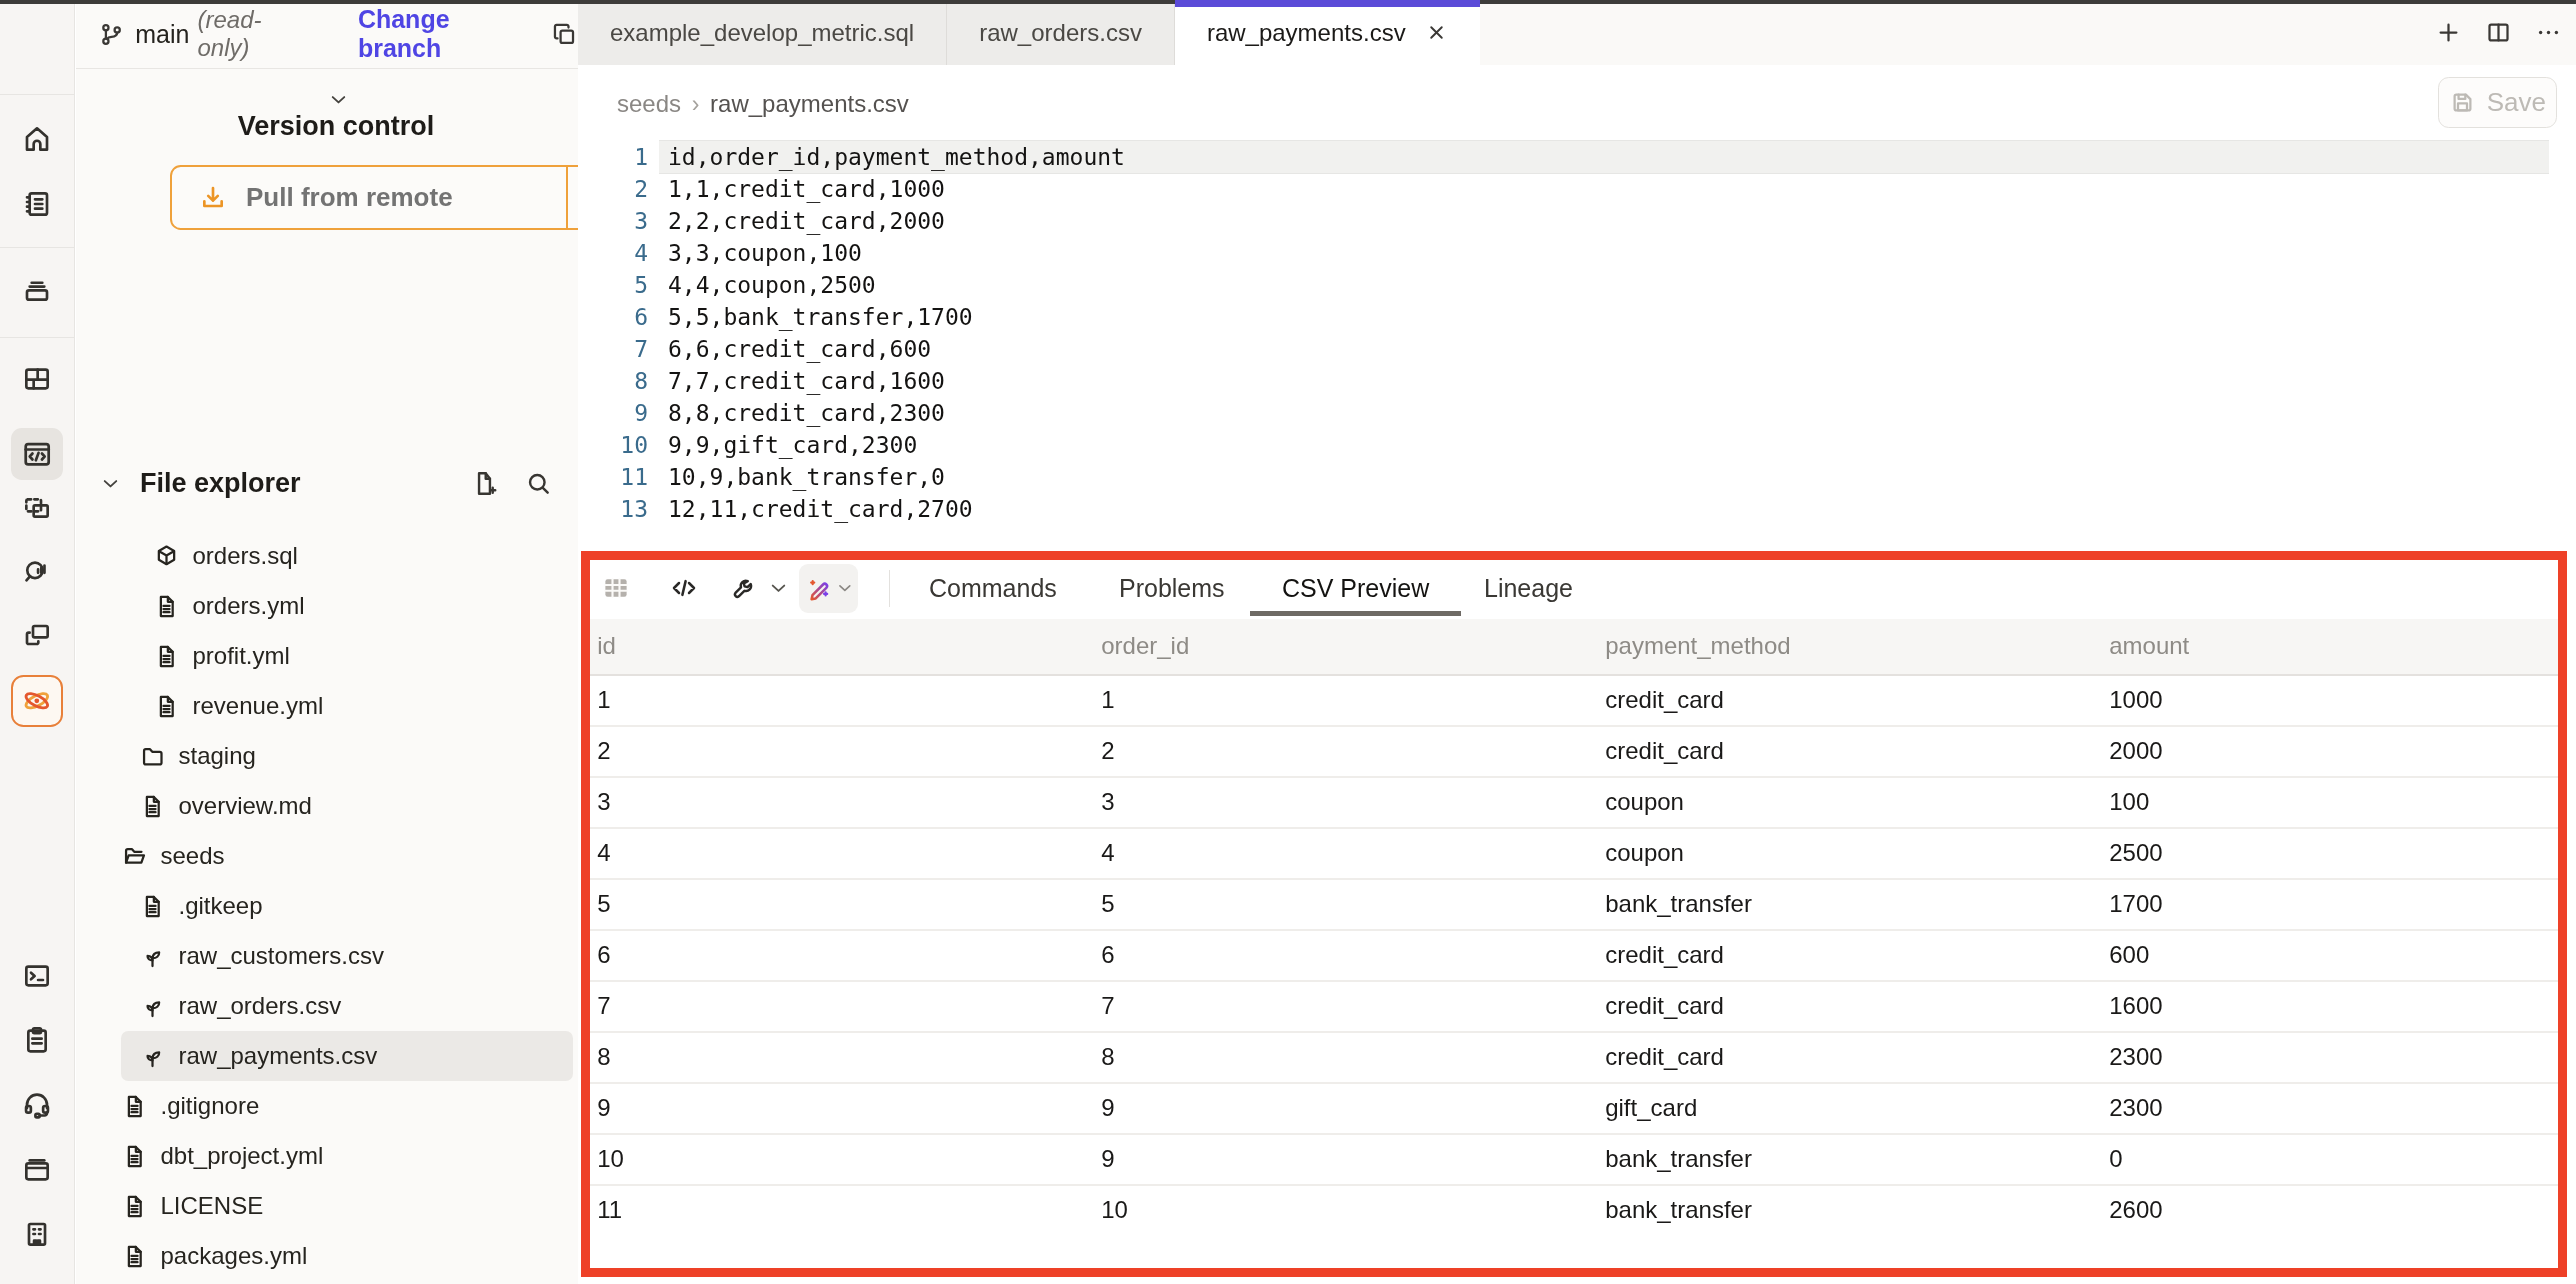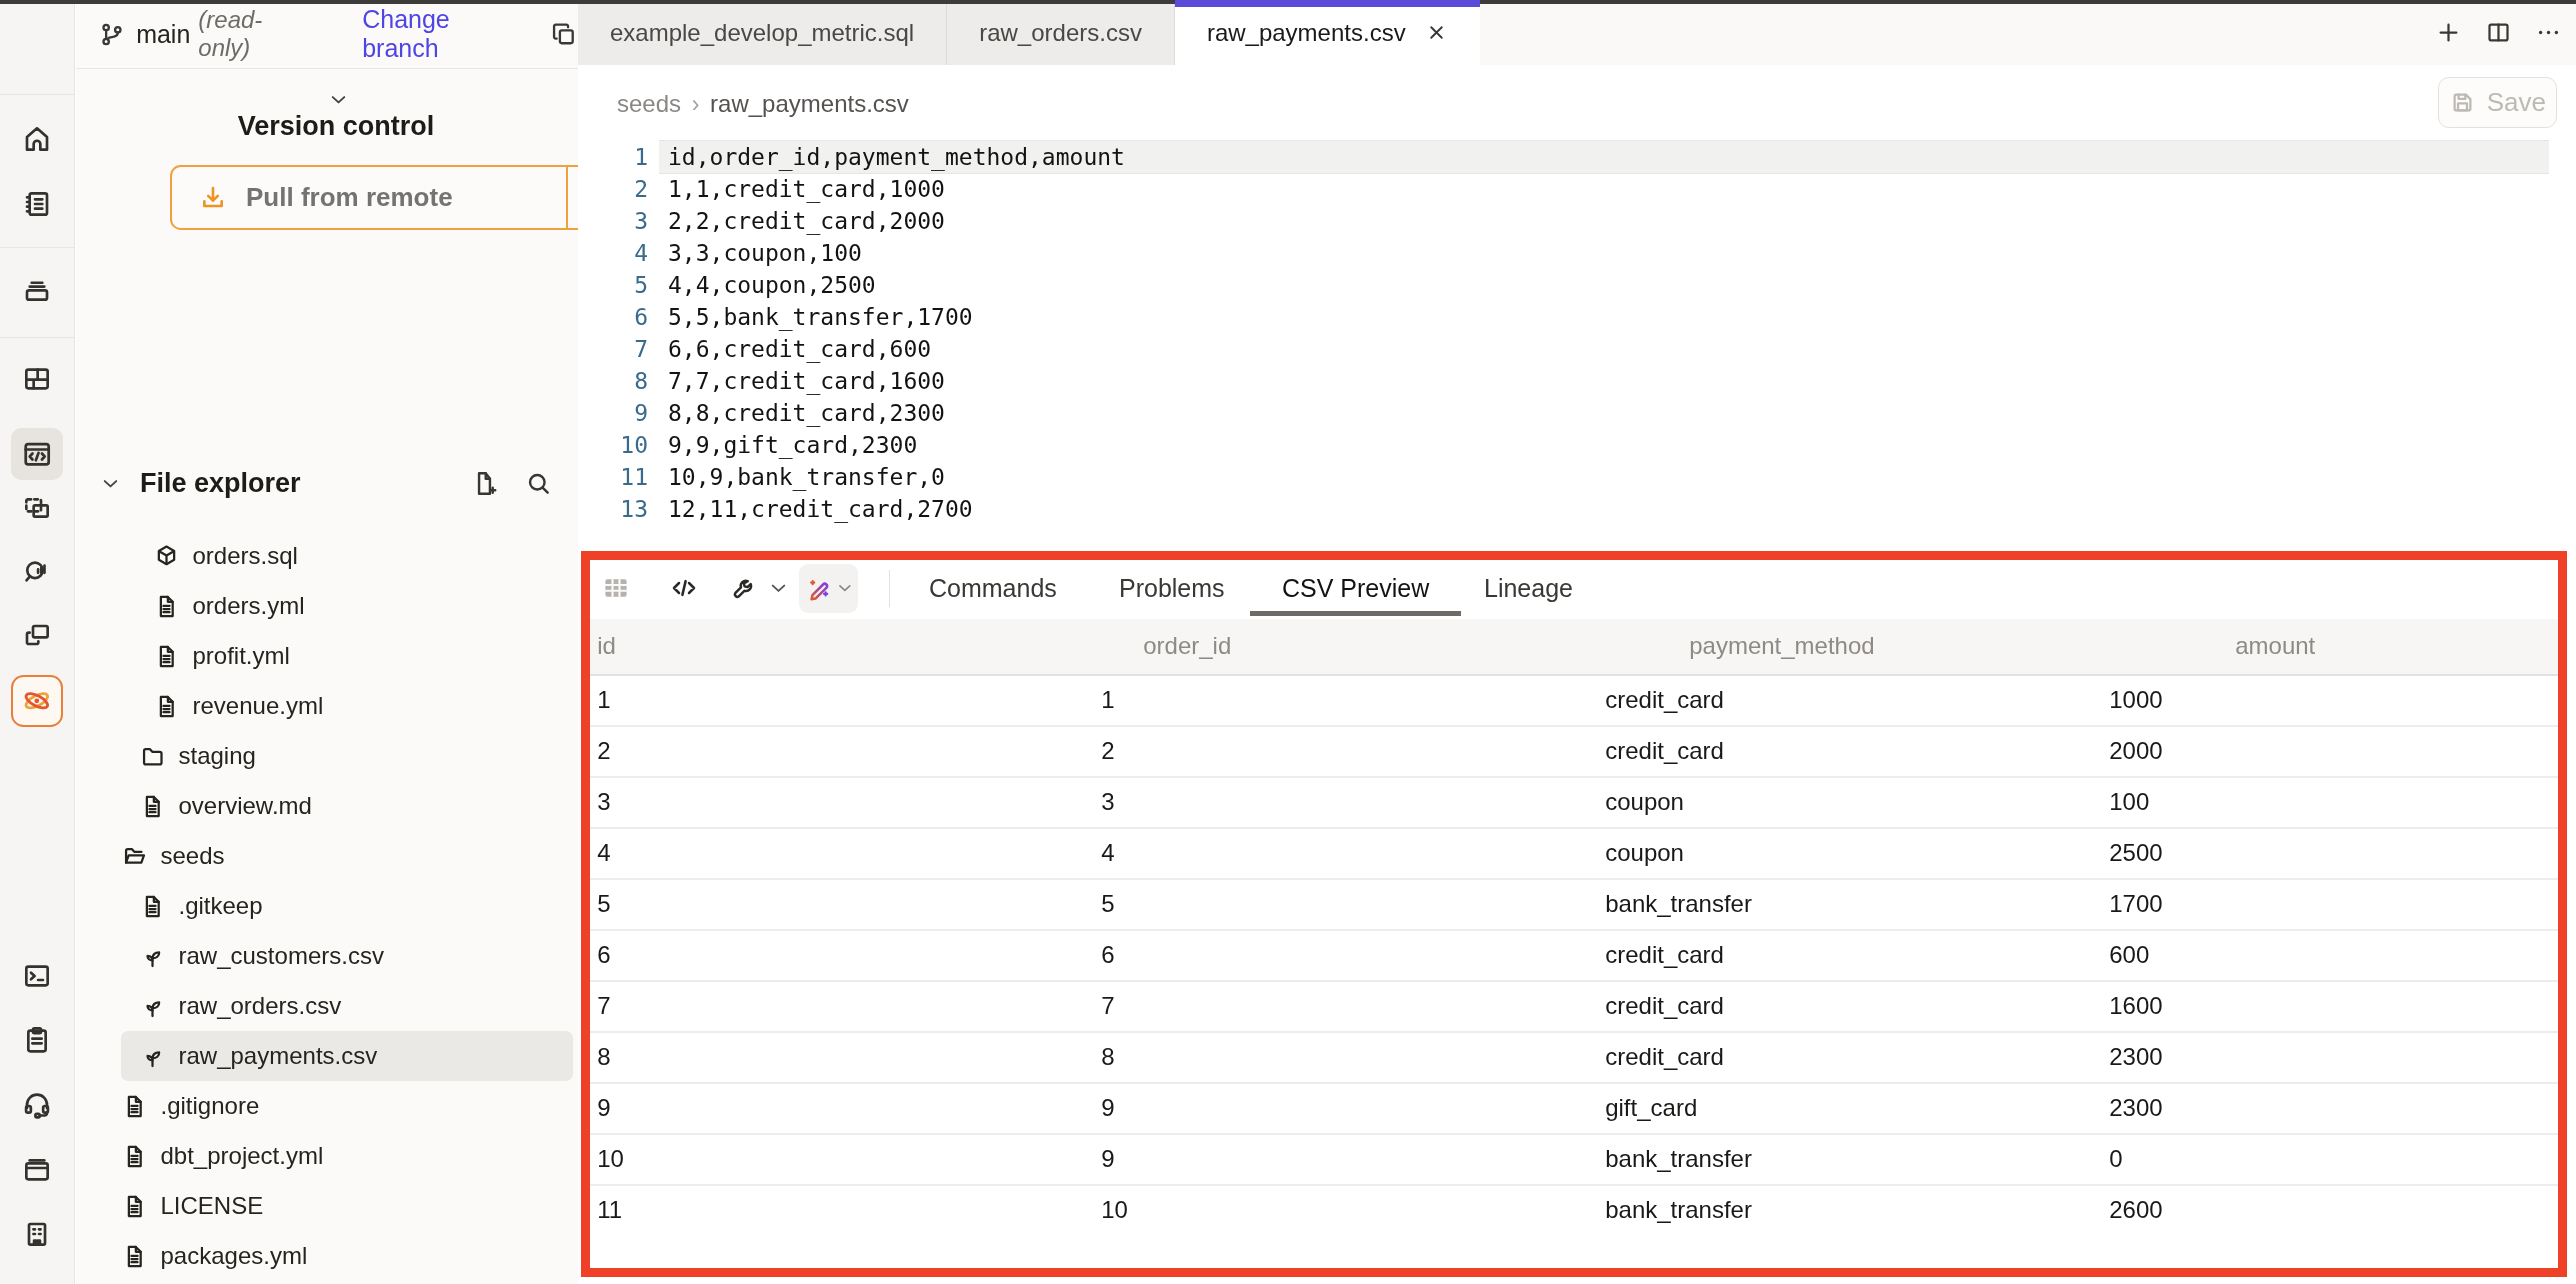--- a/index.html
+++ b/index.html
@@ -22,21 +22,21 @@
   .ab-item.highlight { width:52px; height:52px; padding:7.2px; background:#FDF8F2;
     border:2.2px solid #E8803A; border-radius:12.5px; }
 
   
   .sidebar { position:absolute; left:76px; top:0; width:502px; height:1284px; background:#FBFAF8; }
   .branch-bar { position:absolute; left:0; top:0; width:502px; height:69px;
     border-bottom:0.9px solid #E8E6E3; display:flex; align-items:center; }
   .branch-bar .git { width:29px; height:29px; margin-left:21.5px; color:#3A3835; }
   .branch-name { margin-left:10.7px; font-size:25px; font-weight:500; color:#26241F; }
   .branch-mode { margin-left:8px; font-size:24px; font-style:italic; color:#6F6C68; }
-  .change-branch { margin-left:52px; font-size:25px; font-weight:400; color:#4F45E4; cursor:pointer; }
+  .change-branch { margin-left:52px; font-size:25px; font-weight:700; color:#4F45E4; cursor:pointer; }
   .branch-bar .copy { width:29px; height:29px; margin-left:23px; color:#3A3835; cursor:pointer; }
 
   .section-head { position:absolute; left:0; width:502px; height:45px; display:flex; align-items:center; }
   .section-head .chev { width:23px; height:23px; margin-left:23px; color:#44423E; cursor:pointer; }
   .section-head .st { margin-left:18px; font-size:27px; font-weight:700; color:#1E1C19; }
   .sh-vc { top:88px;flex-direction:column; }
   .sh-fe { top:461px; }
   .sh-spacer { flex:1; }
   .sh-act { width:29px; height:29px; margin-right:25px; color:#383632; cursor:pointer; }
 
@@ -98,21 +98,21 @@
   .wand-box { position:absolute; left:209px; top:3.6px; width:59px; height:49px; background:#F3F2F0;
     border-radius:9px; display:flex; align-items:center; cursor:pointer; }
   .wand-box .wand { width:29px; height:29px; margin-left:5.4px; }
   .wand-box .wchev { width:19.7px; height:19.7px; color:#8B8884; margin-left:1.8px; }
   .bp-divider { position:absolute; left:299px; top:9.8px; width:1.3px; height:37px; background:#E3E1DE; }
   .bp-tab { position:absolute; top:0; height:56px; line-height:56px; font-size:25px; color:#3A3834; cursor:pointer; }
   .bp-tab.active { color:#141311; }
   .bp-tab.active::after { content:""; position:absolute; left:-32px; right:-32px; bottom:0; height:5.4px; background:#6E6A64; }
 
   .bp-head { margin-top:2.7px; height:55px; background:#F7F6F4; display:grid;
-    grid-template-columns:504px 504px 504px 1fr; align-items:center;gap:42px; }
+    grid-template-columns:504px 504px 504px 1fr; align-items:center; }
   .bp-head .hc { padding-left:7.2px; font-size:24px; color:#8E8B86; }
   .bp-row { height:51px; border-top:2.7px solid #EFEDEA; display:grid;
     grid-template-columns:504px 504px 504px 1fr; align-items:center; }
   .bp-row:first-child { border-top:2.7px solid #E4E1DE; }
   .bp-row .dc { padding-left:7.2px; font-size:24px; color:#1A1918; }
 </style>
 </head>
 <body>
 
 <div class="app">

